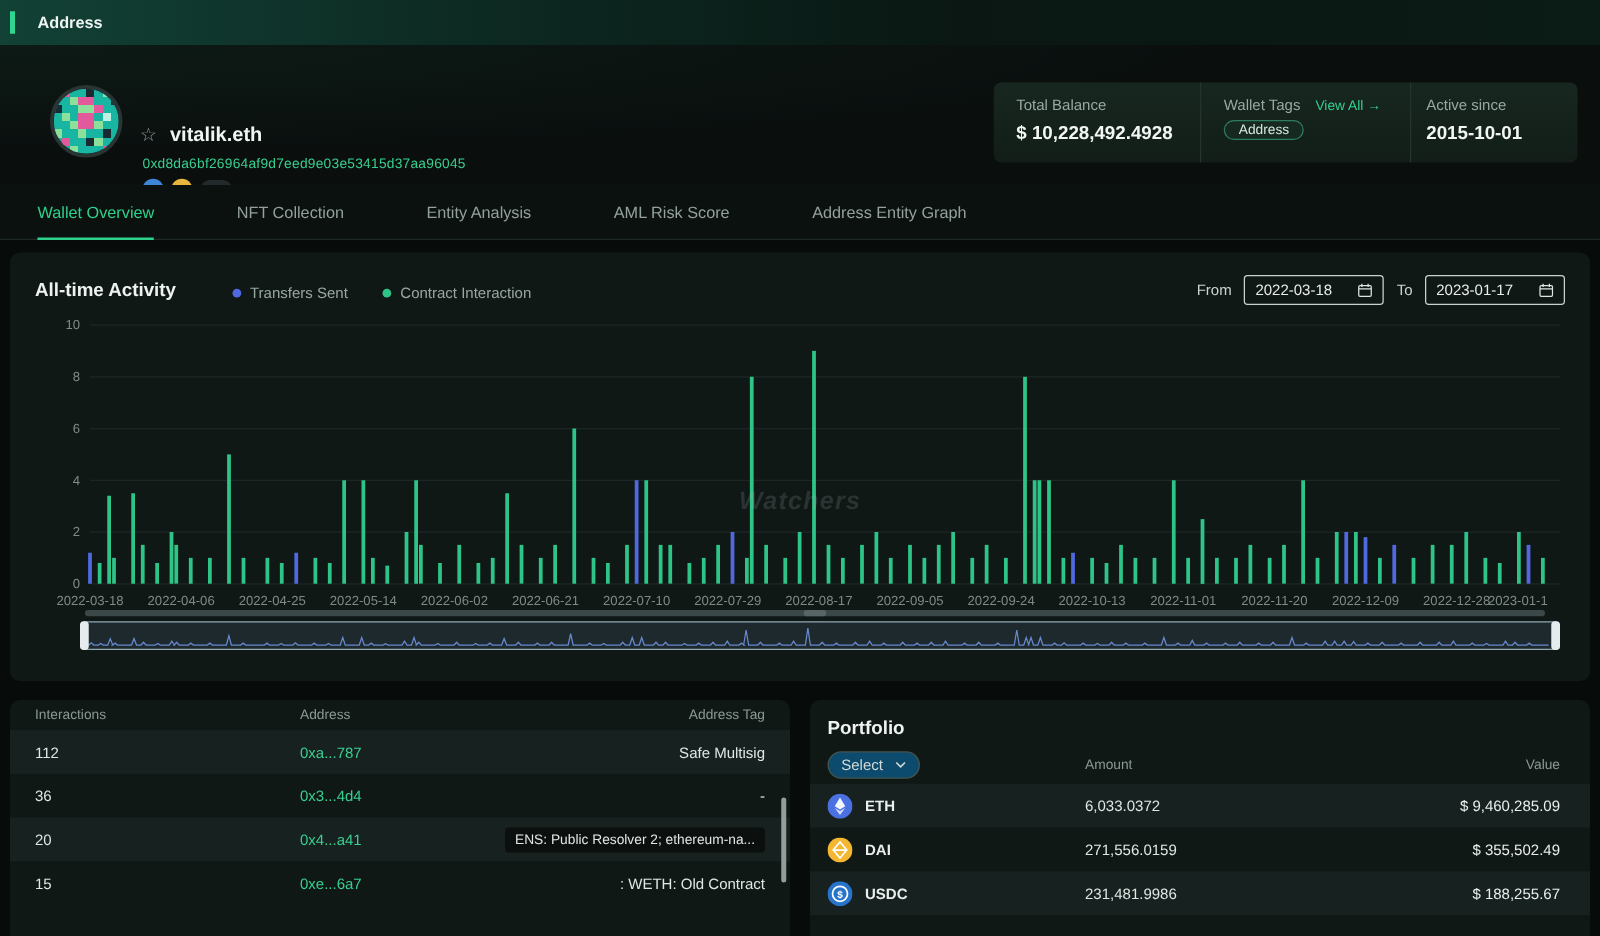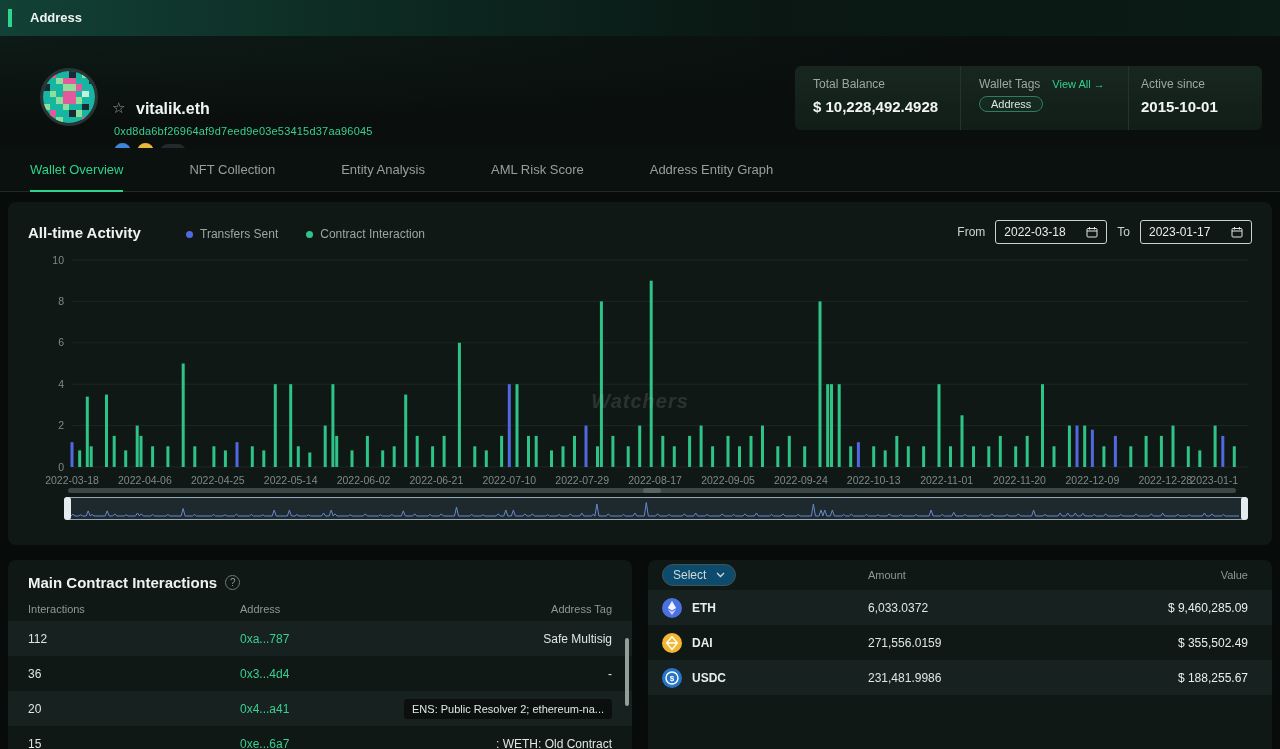--- a/index.html
+++ b/index.html
@@ -354,24 +354,20 @@
     <div class="brush">
       <svg id="brush-svg" width="1174" height="22">
           <path d="M0,18 L6.0,18 L8.0,16.2 L10.0,18 L13.6,18 L15.6,16.8 L17.6,18 L21.2,18 L23.2,12.9 L25.2,18 L25.0,18 L27.0,16.5 L29.0,18 L40.2,18 L42.2,12.8 L44.2,18 L47.8,18 L49.8,15.8 L51.8,18 L59.2,18 L61.2,16.8 L63.2,18 L70.5,18 L72.5,15.0 L74.5,18 L74.3,18 L76.3,15.8 L78.3,18 L85.7,18 L87.7,16.5 L89.7,18 L100.9,18 L102.9,16.5 L104.9,18 L116.1,18 L118.1,10.5 L120.1,18 L127.5,18 L129.5,16.5 L131.5,18 L146.5,18 L148.5,16.5 L150.5,18 L157.9,18 L159.9,16.8 L161.9,18 L169.3,18 L171.3,16.2 L173.3,18 L184.4,18 L186.4,16.5 L188.4,18 L195.8,18 L197.8,16.8 L199.8,18 L207.2,18 L209.2,12.0 L211.2,18 L222.4,18 L224.4,12.0 L226.4,18 L230.0,18 L232.0,16.5 L234.0,18 L241.4,18 L243.4,16.9 L245.4,18 L256.6,18 L258.6,15.0 L260.6,18 L264.2,18 L266.2,12.0 L268.2,18 L268.0,18 L270.0,15.8 L272.0,18 L283.2,18 L285.2,16.8 L287.2,18 L298.3,18 L300.3,15.8 L302.3,18 L313.5,18 L315.5,16.8 L317.5,18 L324.9,18 L326.9,16.5 L328.9,18 L336.3,18 L338.3,12.8 L340.3,18 L347.7,18 L349.7,15.8 L351.7,18 L362.9,18 L364.9,16.5 L366.9,18 L374.3,18 L376.3,15.8 L378.3,18 L389.5,18 L391.5,9.0 L393.5,18 L404.7,18 L406.7,16.5 L408.7,18 L416.0,18 L418.0,16.8 L420.0,18 L431.2,18 L433.2,15.8 L435.2,18 L438.8,18 L440.8,12.0 L442.8,18 L446.4,18 L448.4,12.0 L450.4,18 L457.8,18 L459.8,15.8 L461.8,18 L465.4,18 L467.4,15.8 L469.4,18 L480.6,18 L482.6,16.8 L484.6,18 L492.0,18 L494.0,16.5 L496.0,18 L503.4,18 L505.4,15.8 L507.4,18 L514.8,18 L516.8,15.0 L518.8,18 L526.2,18 L528.2,16.5 L530.2,18 L529.9,18 L531.9,6.0 L533.9,18 L541.3,18 L543.3,15.8 L545.3,18 L556.5,18 L558.5,16.5 L560.5,18 L567.9,18 L569.9,15.0 L571.9,18 L579.3,18 L581.3,4.5 L583.3,18 L590.7,18 L592.7,15.8 L594.7,18 L602.1,18 L604.1,16.5 L606.1,18 L617.3,18 L619.3,15.8 L621.3,18 L628.7,18 L630.7,15.0 L632.7,18 L640.1,18 L642.1,16.5 L644.1,18 L655.2,18 L657.2,15.8 L659.2,18 L666.6,18 L668.6,16.5 L670.6,18 L678.0,18 L680.0,15.8 L682.0,18 L689.4,18 L691.4,15.0 L693.4,18 L704.6,18 L706.6,16.5 L708.6,18 L716.0,18 L718.0,15.8 L720.0,18 L731.2,18 L733.2,16.5 L735.2,18 L746.4,18 L748.4,6.0 L750.4,18 L754.0,18 L756.0,12.0 L758.0,18 L757.8,18 L759.8,12.0 L761.8,18 L765.3,18 L767.3,12.0 L769.3,18 L776.7,18 L778.7,16.5 L780.7,18 L784.3,18 L786.3,16.2 L788.3,18 L799.5,18 L801.5,16.5 L803.5,18 L810.9,18 L812.9,16.8 L814.9,18 L822.3,18 L824.3,15.8 L826.3,18 L833.7,18 L835.7,16.5 L837.7,18 L848.9,18 L850.9,16.5 L852.9,18 L864.1,18 L866.1,12.0 L868.1,18 L875.4,18 L877.4,16.5 L879.4,18 L886.8,18 L888.8,14.3 L890.8,18 L898.2,18 L900.2,16.5 L902.2,18 L913.4,18 L915.4,16.5 L917.4,18 L924.8,18 L926.8,15.8 L928.8,18 L940.0,18 L942.0,16.5 L944.0,18 L951.4,18 L953.4,15.8 L955.4,18 L966.6,18 L968.6,12.0 L970.6,18 L978.0,18 L980.0,16.5 L982.0,18 L993.1,18 L995.1,15.0 L997.1,18 L1000.7,18 L1002.7,15.0 L1004.7,18 L1008.3,18 L1010.3,15.0 L1012.3,18 L1015.9,18 L1017.9,15.3 L1019.9,18 L1027.3,18 L1029.3,16.5 L1031.3,18 L1038.7,18 L1040.7,15.8 L1042.7,18 L1053.9,18 L1055.9,16.5 L1057.9,18 L1069.1,18 L1071.1,15.8 L1073.1,18 L1084.3,18 L1086.3,15.8 L1088.3,18 L1095.7,18 L1097.7,15.0 L1099.7,18 L1110.8,18 L1112.8,16.5 L1114.8,18 L1122.2,18 L1124.2,16.8 L1126.2,18 L1137.4,18 L1139.4,15.0 L1141.4,18 L1145.0,18 L1147.0,15.8 L1149.0,18 L1156.4,18 L1158.4,16.5 L1160.4,18 L1174,18" fill="none" stroke="#6888cf" stroke-width="1"></path>
         </svg>
       <div class="bh bh-l"></div>
       <div class="bh bh-r"></div>
     </div>
   </div>
 
   <div class="panel panel-left">
-    <div class="ptitle-row">
-      <span class="ptitle">Main Contract Interactions</span>
-      <span class="help"></span>
-    </div>
     <div class="thead">
       <span class="c-int">Interactions</span>
       <span class="c-addr">Address</span>
       <span class="c-tag">Address Tag</span>
     </div>
     <div class="trow stripe">
       <span class="c-int">112</span>
       <span class="c-addr">0xa...787</span>
       <span class="c-tag">Safe Multisig</span>
     </div>
@@ -387,20 +383,23 @@
     </div>
     <div class="trow">
       <span class="c-int">15</span>
       <span class="c-addr">0xe...6a7</span>
       <span class="c-tag">: WETH: Old Contract</span>
     </div>
     <div class="vscroll"></div>
   </div>
 
   <div class="panel panel-right">
+    <div class="ptitle-row" style="padding-left:14px;">
+      <span class="ptitle">Portfolio</span>
+    </div>
     <div class="pf-head">
       <span class="pf-asset-col">
         <span class="selectbox">
           <span>Select</span>
           <svg width="9" height="6" viewBox="0 0 9 6">
             <polyline points="1,1 4.5,4.5 8,1" fill="none" stroke="#d2dad6" stroke-width="1.3"></polyline>
           </svg>
         </span>
       </span>
       <span class="pf-amount-col">Amount</span>

